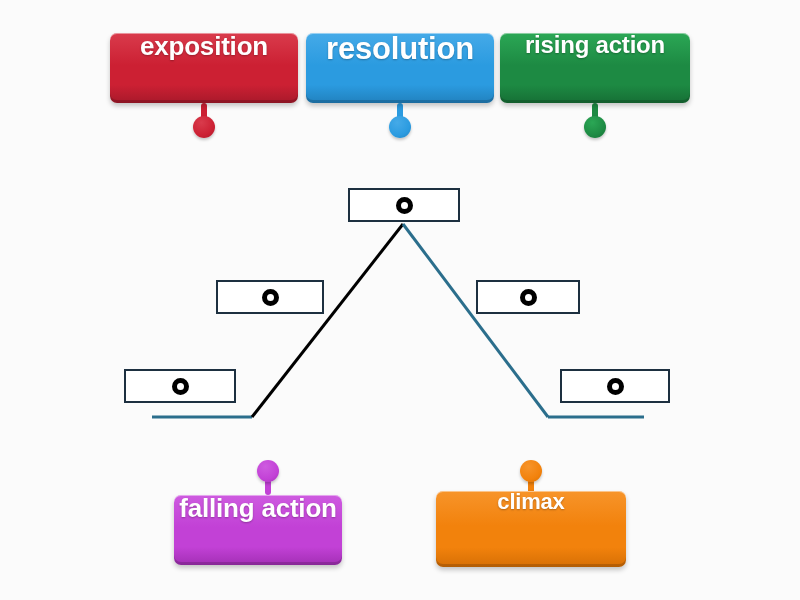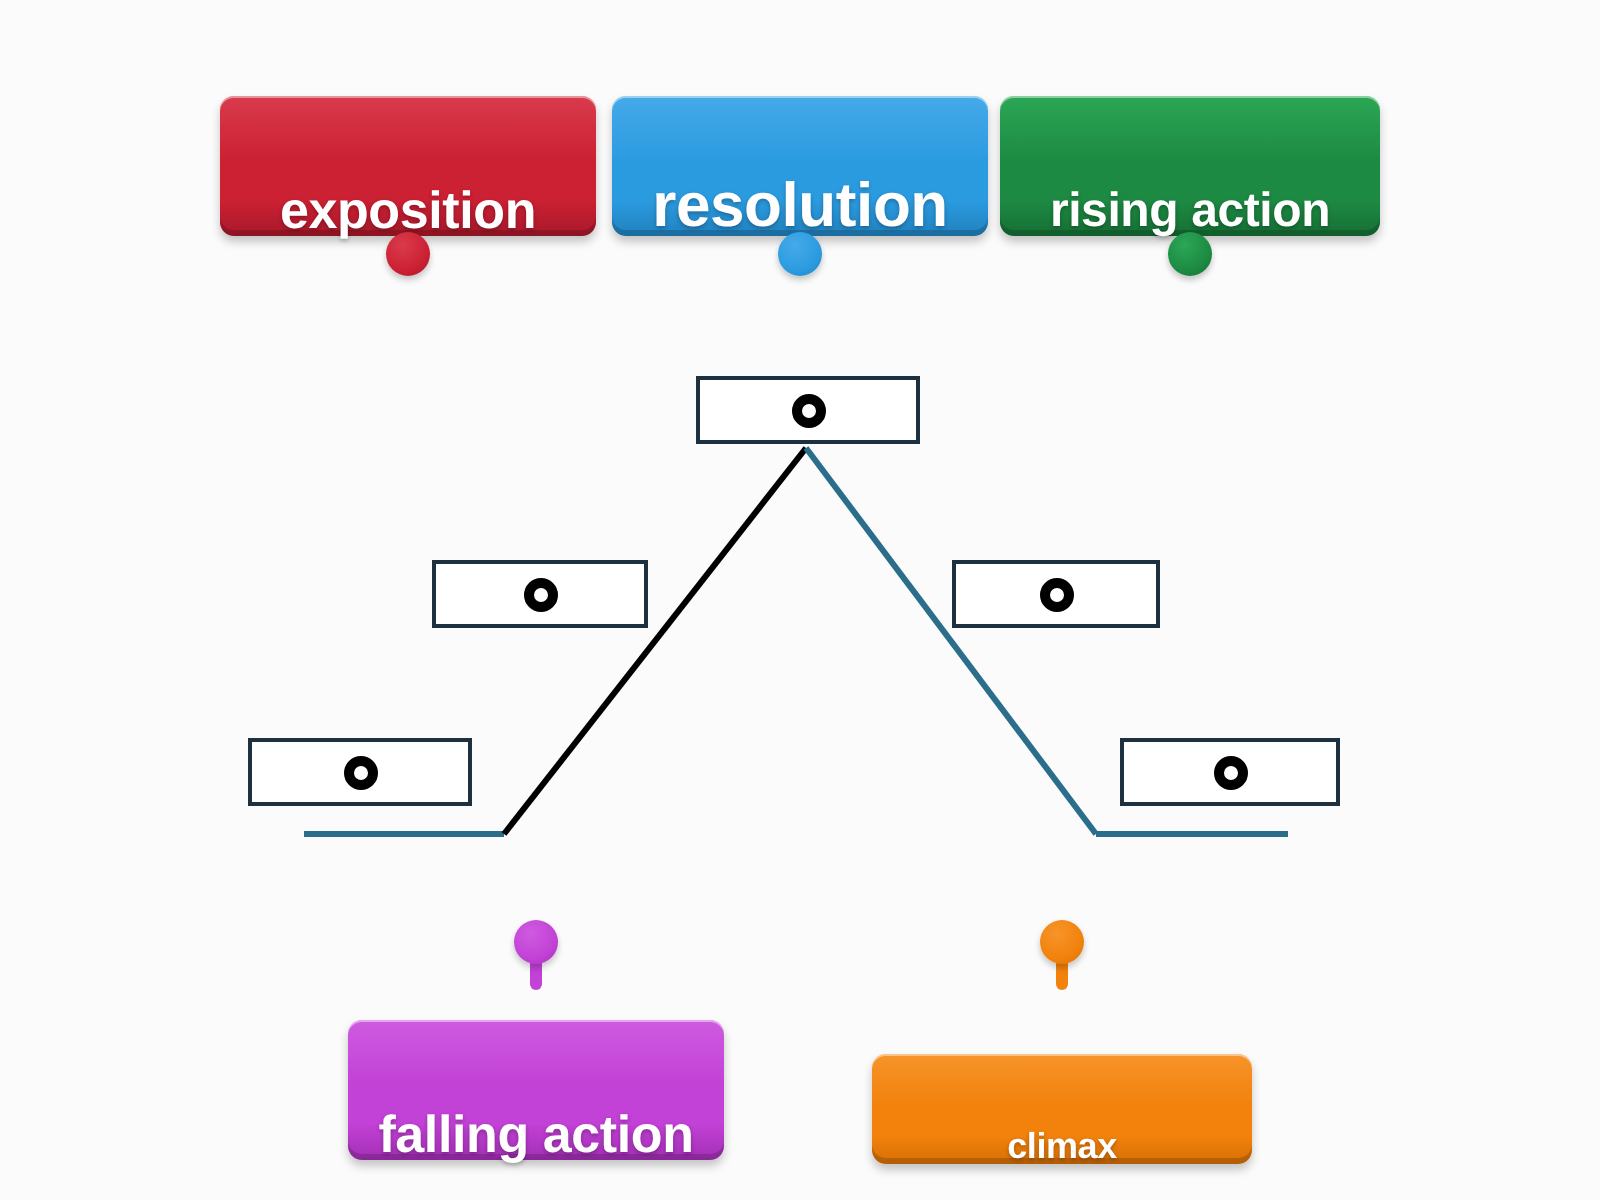--- a/index.html
+++ b/index.html
@@ -20,31 +20,30 @@
     width: 800px;
     height: 600px;
     background: #fbfbfb;
   }
 
   
   .tile {
     position: absolute;
     border-radius: 7px;
     display: flex;
-    align-items: flex-end;
+    align-items: flex-start;
     justify-content: center;
     color: #ffffff;
     font-weight: bold;
     letter-spacing: -0.2px;
     text-shadow: 0 1px 2px rgba(0,0,0,0.28);
     box-sizing: border-box;
     cursor: move;
     user-select: none;
     z-index: 5;
-    margin-top: 15px;
   }
   .tile .tile-label {
     display: block;
     line-height: 1;
     white-space: nowrap;
   }
 
   
   .stem {
     position: absolute;
@@ -136,23 +135,23 @@
       <div class="tile" style="left: 306px; top: 33px; width: 188px; height: 70px; font-size: 31px; background: linear-gradient(rgb(69, 170, 232) 0%, rgb(43, 155, 224) 46%, rgb(43, 155, 224) 74%, rgb(33, 129, 190) 100%); box-shadow: rgba(255, 255, 255, 0.45) 0px 1px 0px inset, rgba(0, 0, 0, 0.16) 0px -3px 0px inset, rgba(0, 0, 0, 0.22) 0px 3px 5px;">
         <span class="tile-label">resolution</span>
       </div>
       <div class="stem" style="left: 592px; top: 103px; height: 24px; background: rgb(29, 138, 67);"></div>
       <div class="knob" style="left: 584px; top: 116px; width: 22px; height: 22px; background: radial-gradient(circle at 38% 30%, rgb(43, 167, 85) 0%, rgb(29, 138, 67) 62%, rgb(22, 111, 53) 100%);"></div>
       <div class="tile" style="left: 500px; top: 33px; width: 190px; height: 70px; font-size: 24px; background: linear-gradient(rgb(43, 167, 85) 0%, rgb(29, 138, 67) 46%, rgb(29, 138, 67) 74%, rgb(22, 111, 53) 100%); box-shadow: rgba(255, 255, 255, 0.45) 0px 1px 0px inset, rgba(0, 0, 0, 0.16) 0px -3px 0px inset, rgba(0, 0, 0, 0.22) 0px 3px 5px;">
         <span class="tile-label">rising action</span>
       </div>
       <div class="stem" style="left: 265px; top: 471px; height: 24px; background: rgb(194, 65, 214);"></div>
       <div class="knob" style="left: 257px; top: 460px; width: 22px; height: 22px; background: radial-gradient(circle at 38% 30%, rgb(206, 91, 224) 0%, rgb(194, 65, 214) 62%, rgb(163, 47, 181) 100%);"></div>
-      <div class="tile" style="left: 174px; top: 495px; width: 188px; height: 70px; font-size: 26px; background: linear-gradient(rgb(206, 91, 224) 0%, rgb(194, 65, 214) 46%, rgb(194, 65, 214) 74%, rgb(163, 47, 181) 100%); box-shadow: rgba(255, 255, 255, 0.45) 0px 1px 0px inset, rgba(0, 0, 0, 0.16) 0px -3px 0px inset, rgba(0, 0, 0, 0.22) 0px 3px 5px;">
+      <div class="tile" style="left: 174px; top: 495px; width: 168px; height: 70px; font-size: 26px; background: linear-gradient(rgb(206, 91, 224) 0%, rgb(194, 65, 214) 46%, rgb(194, 65, 214) 74%, rgb(163, 47, 181) 100%); box-shadow: rgba(255, 255, 255, 0.45) 0px 1px 0px inset, rgba(0, 0, 0, 0.16) 0px -3px 0px inset, rgba(0, 0, 0, 0.22) 0px 3px 5px;">
         <span class="tile-label">falling action</span>
       </div>
       <div class="stem" style="left: 528px; top: 471px; height: 24px; background: rgb(242, 130, 12);"></div>
       <div class="knob" style="left: 520px; top: 460px; width: 22px; height: 22px; background: radial-gradient(circle at 38% 30%, rgb(247, 148, 42) 0%, rgb(242, 130, 12) 62%, rgb(214, 111, 5) 100%);"></div>
-      <div class="tile" style="left: 436px; top: 512px; width: 190px; height: 55px; font-size: 18px; background: linear-gradient(rgb(247, 148, 42) 0%, rgb(242, 130, 12) 46%, rgb(242, 130, 12) 74%, rgb(214, 111, 5) 100%); box-shadow: rgba(255, 255, 255, 0.45) 0px 1px 0px inset, rgba(0, 0, 0, 0.16) 0px -3px 0px inset, rgba(0, 0, 0, 0.22) 0px 3px 5px;">
+      <div class="tile" style="left: 436px; top: 491px; width: 190px; height: 76px; font-size: 22px; background: linear-gradient(rgb(247, 148, 42) 0%, rgb(242, 130, 12) 46%, rgb(242, 130, 12) 74%, rgb(214, 111, 5) 100%); box-shadow: rgba(255, 255, 255, 0.45) 0px 1px 0px inset, rgba(0, 0, 0, 0.16) 0px -3px 0px inset, rgba(0, 0, 0, 0.22) 0px 3px 5px;">
         <span class="tile-label">climax</span>
       </div>
     </div>
 
 </div>
 
 </body></html>

